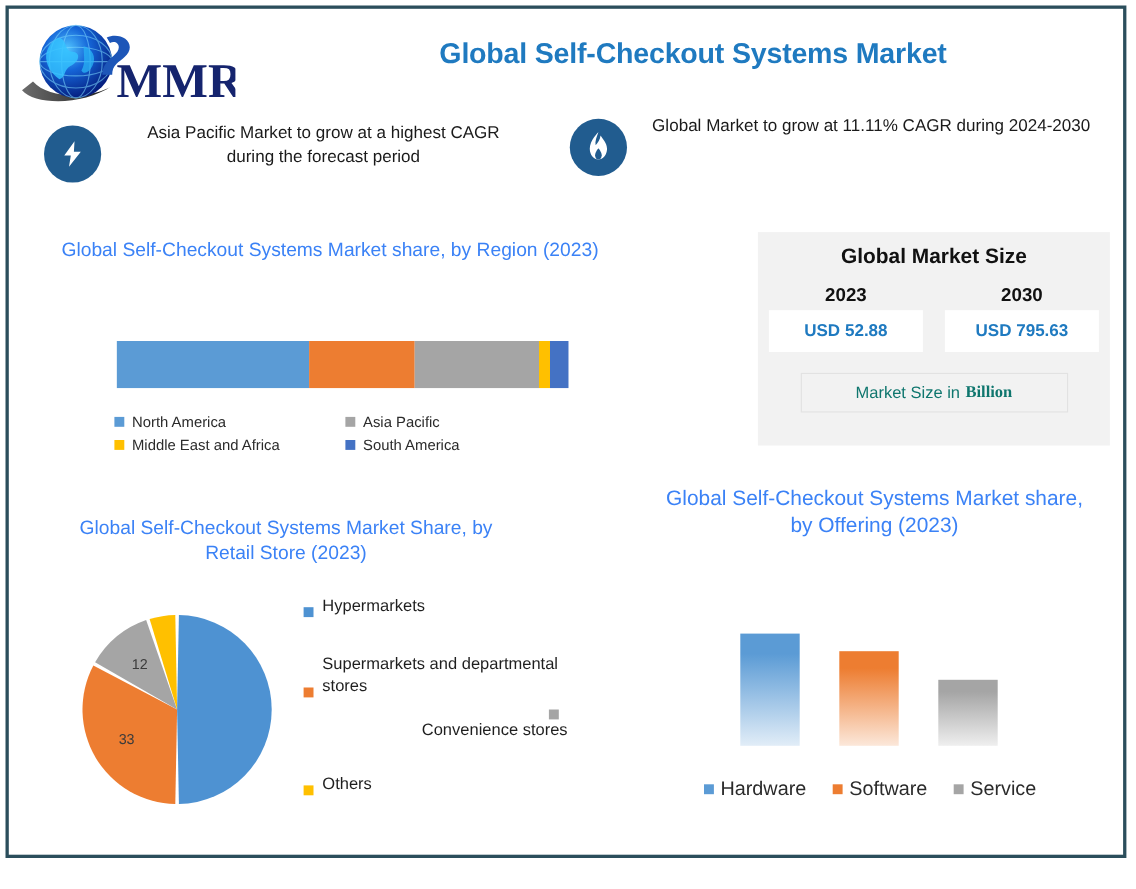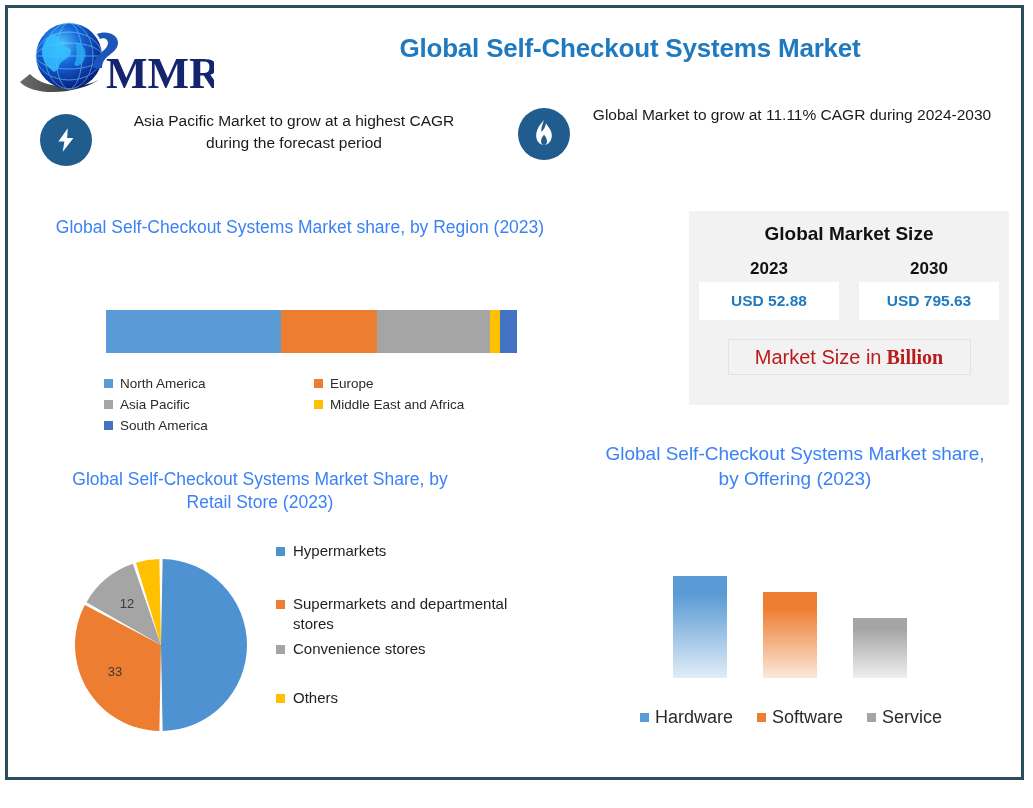--- a/index.html
+++ b/index.html
@@ -189,22 +189,22 @@
   #market-card .unit-box {
     margin: 19px auto 0 auto;
     width: 243px;
     height: 36px;
     background: #f2f2f2;
     border: 1px solid #e2e2e2;
     box-sizing: border-box;
     display: flex;
     align-items: center;
     justify-content: center;
-    font-size: 20px;
-    color: #b91c1c;
+    font-size: 15px;
+    color: #0f766e;
   }
   #market-card .unit-box b { margin-left: 5px; font-family: Liberation Serif, serif; }
 
   
   #pie-wrap {
     position: absolute;
     left: 73px;
     top: 557px;
     width: 176px;
     height: 176px;
@@ -217,34 +217,34 @@
   }
 
   #retail-legend {
     position: absolute;
     left: 276px;
     top: 541px;
     width: 240px;
   }
   #retail-legend .lg-item {
     display: flex;
-    align-items: flex-start;
+    align-items: flex-end;
     font-size: 15px;
     line-height: 1.34;
     color: #1f1f1f;
   }
   #retail-legend .swatch {
     width: 9px;
     height: 9px;
     margin-right: 8px;
     margin-top: 6px;
     flex: 0 0 9px;
   }
   #retail-legend .sp-a { margin-top: 33px; }
-  #retail-legend .sp-b { margin-top: 5px; }
+  #retail-legend .sp-b { margin-top: 5px; flex-direction: column; }
   #retail-legend .sp-c { margin-top: 29px; }
 
   
   #offering-chart {
     position: absolute;
     left: 655px;
     top: 568px;
     width: 280px;
     height: 110px;
   }
@@ -340,24 +340,20 @@
       <div class="seg" style="width: 27.5%; background: rgb(165, 165, 165);"></div>
       <div class="seg" style="width: 2.4%; background: rgb(255, 192, 0);"></div>
       <div class="seg" style="width: 4.1%; background: rgb(68, 114, 196);"></div>
     </div>
   <div id="region-legend">
       <div class="lg-item">
         <span class="swatch" style="background: rgb(91, 155, 213);"></span>
         <span>North America</span>
       </div>
       <div class="lg-item">
-        <span class="swatch" style="background: rgb(237, 125, 49);"></span>
-        <span>Europe</span>
-      </div>
-      <div class="lg-item">
         <span class="swatch" style="background: rgb(165, 165, 165);"></span>
         <span>Asia Pacific</span>
       </div>
       <div class="lg-item">
         <span class="swatch" style="background: rgb(255, 192, 0);"></span>
         <span>Middle East and Africa</span>
       </div>
       <div class="lg-item">
         <span class="swatch" style="background: rgb(68, 114, 196);"></span>
         <span>South America</span>

